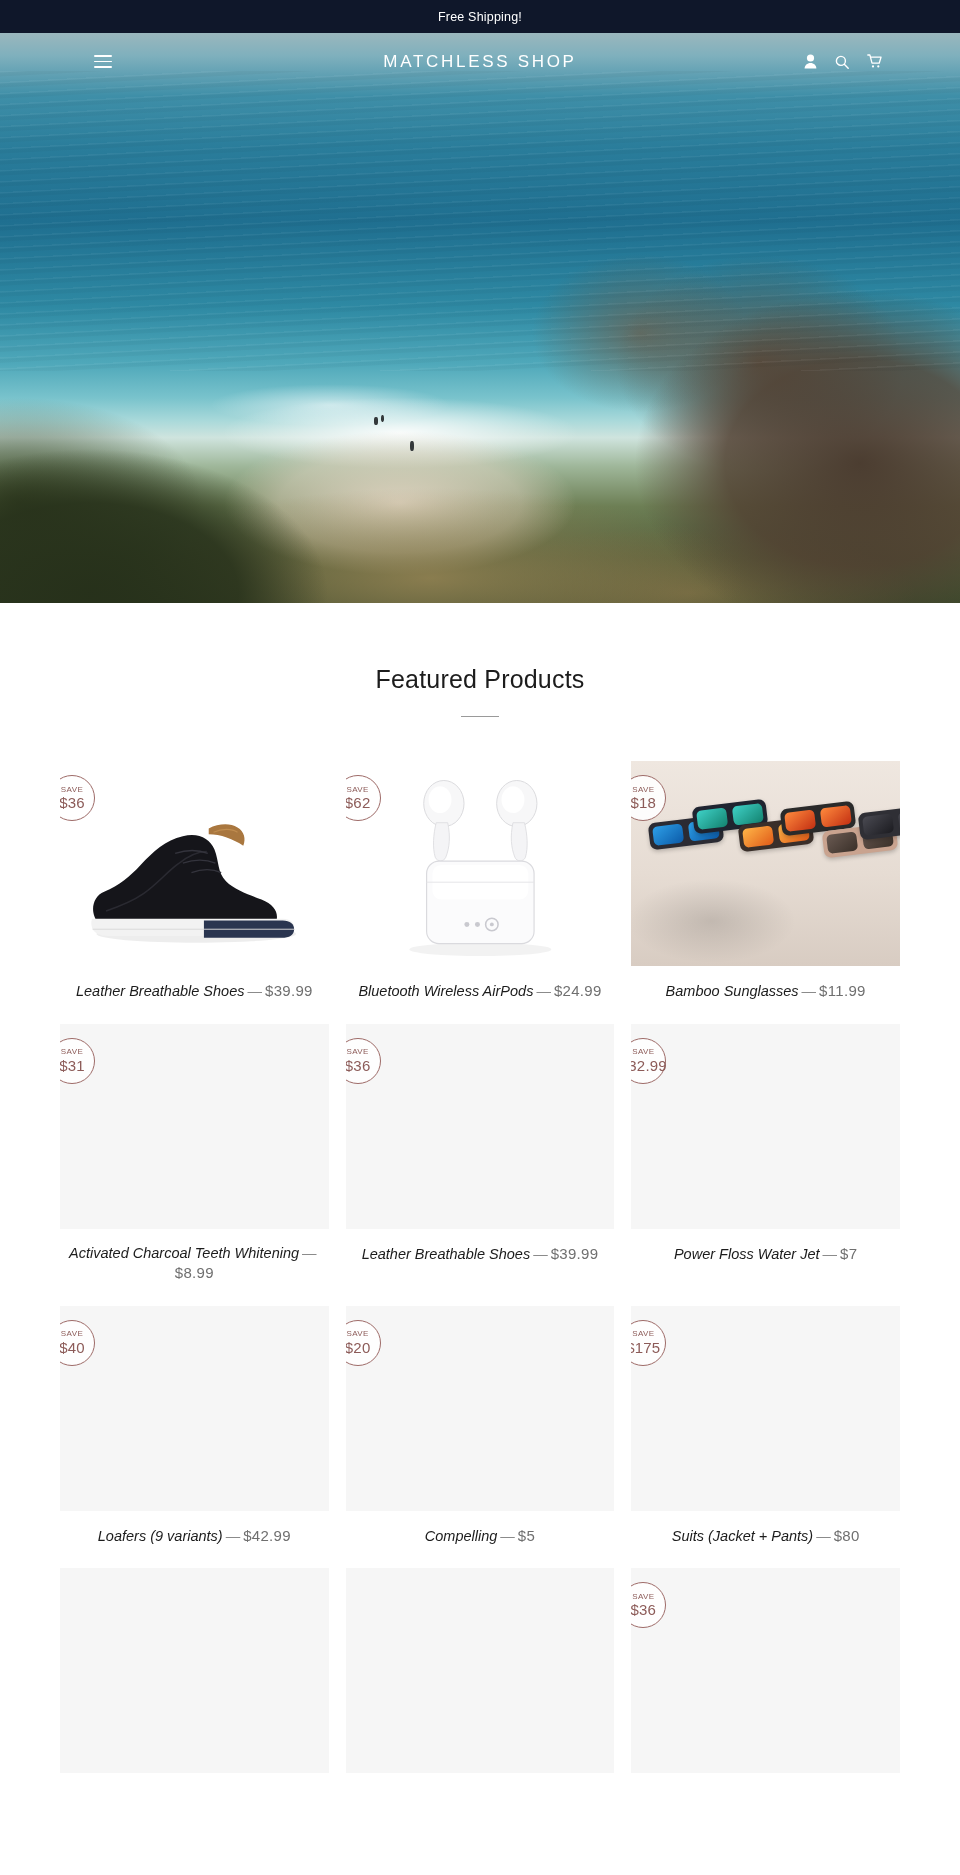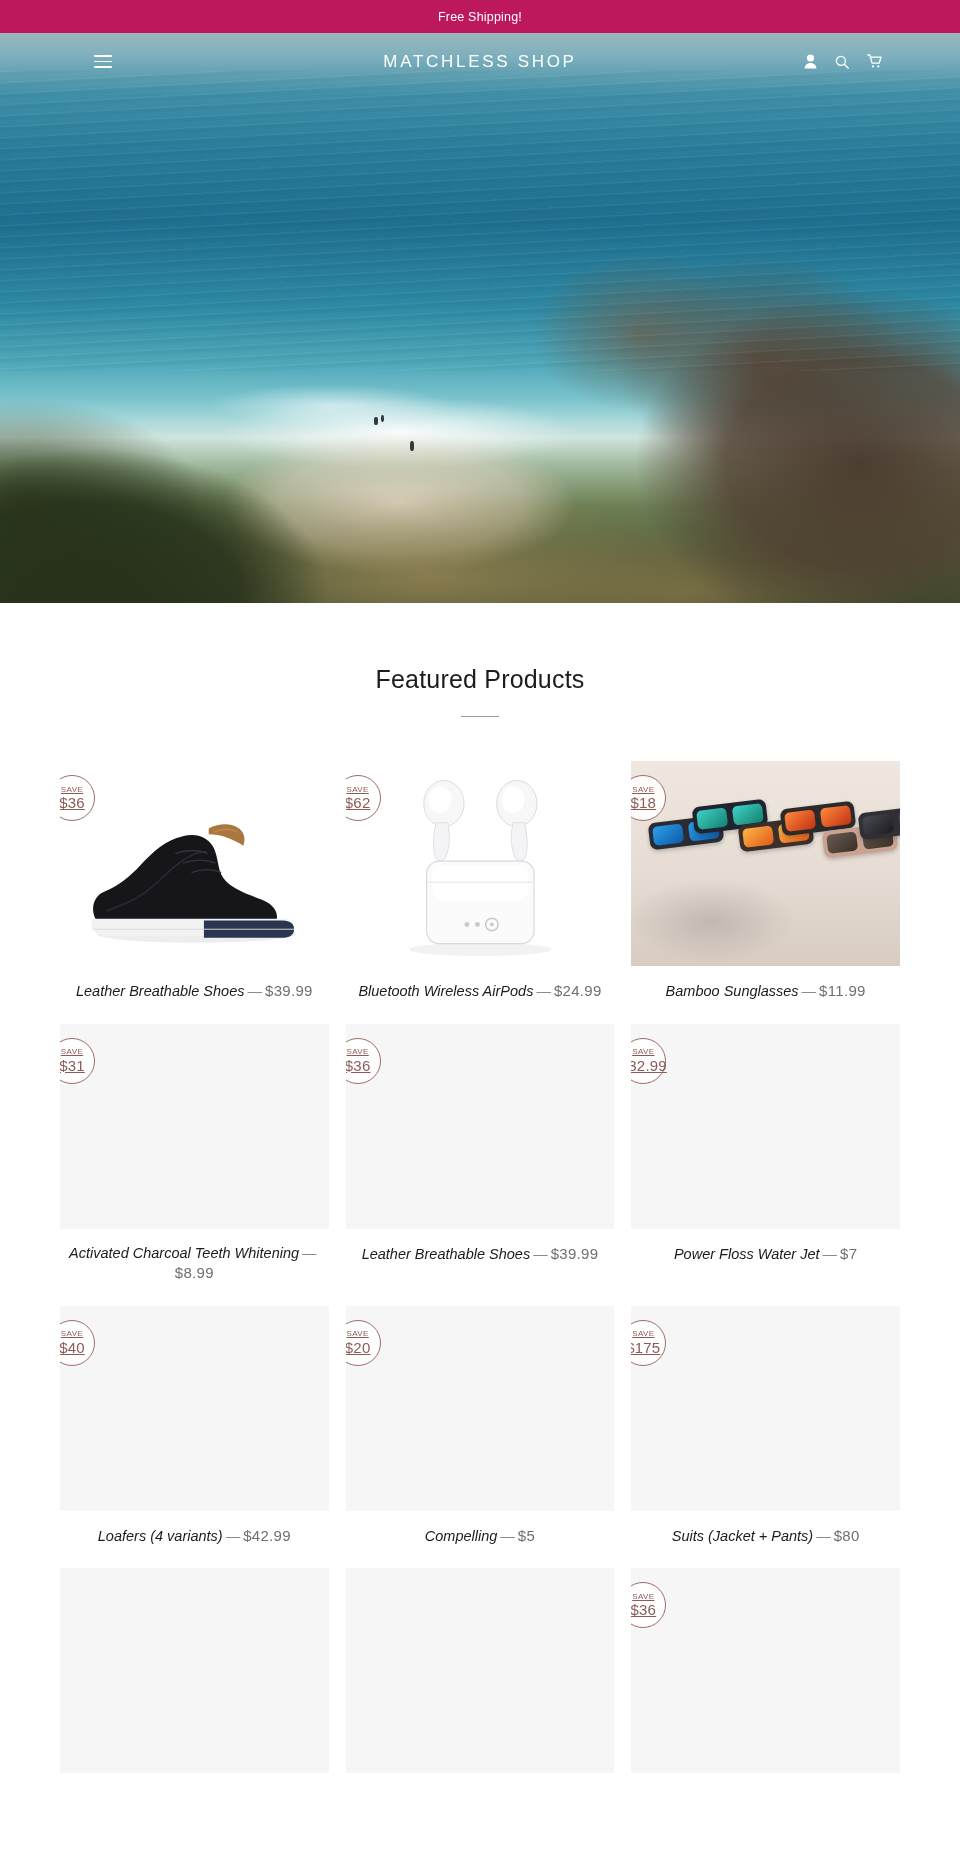--- a/index.html
+++ b/index.html
@@ -7,21 +7,21 @@
     width: 960px;
     font-family: "Liberation Sans", sans-serif;
     background: #ffffff;
     color: #333333;
     -webkit-font-smoothing: antialiased;
   }
   body { width: 960px; overflow-x: hidden; }
 
   
   .announcement {
-    background: #be185d;
+    background: #0f172a;
     color: #ffffff;
     height: 33px;
     display: flex;
     align-items: center;
     justify-content: center;
     font-size: 12.5px;
     letter-spacing: 0.2px;
   }
 
   
@@ -200,21 +200,20 @@
     border-radius: 50%;
     border: 1px solid #9e6b68;
     background: rgba(255,255,255,0.9);
     color: #8c5b58;
     display: flex;
     flex-direction: column;
     align-items: center;
     justify-content: center;
     line-height: 1.15;
     z-index: 3;
-    text-decoration: underline;
   }
   .badge .b-save { font-size: 8px; letter-spacing: 0.4px; }
   .badge .b-amt  { font-size: 15px; letter-spacing: 0.2px; }
 
   .card-info {
     margin-top: 15px;
     text-align: center;
     font-style: italic;
     font-size: 14.5px;
     color: #1c1c1c;
@@ -420,21 +419,21 @@
         </div>
         <div class="card-info"><span>Power Floss Water Jet</span><span class="dash">—</span><span class="price">$7</span></div>
       </div>
       <div class="card">
         <div class="card-media placeholder">
           <div class="badge">
             <span class="b-save">SAVE</span>
             <span class="b-amt">$40</span>
           </div>
         </div>
-        <div class="card-info"><span>Loafers (4 variants)</span><span class="dash">—</span><span class="price">$42.99</span></div>
+        <div class="card-info"><span>Loafers (9 variants)</span><span class="dash">—</span><span class="price">$42.99</span></div>
       </div>
       <div class="card">
         <div class="card-media placeholder">
           <div class="badge">
             <span class="b-save">SAVE</span>
             <span class="b-amt">$20</span>
           </div>
         </div>
         <div class="card-info"><span>Compelling</span><span class="dash">—</span><span class="price">$5</span></div>
       </div>

